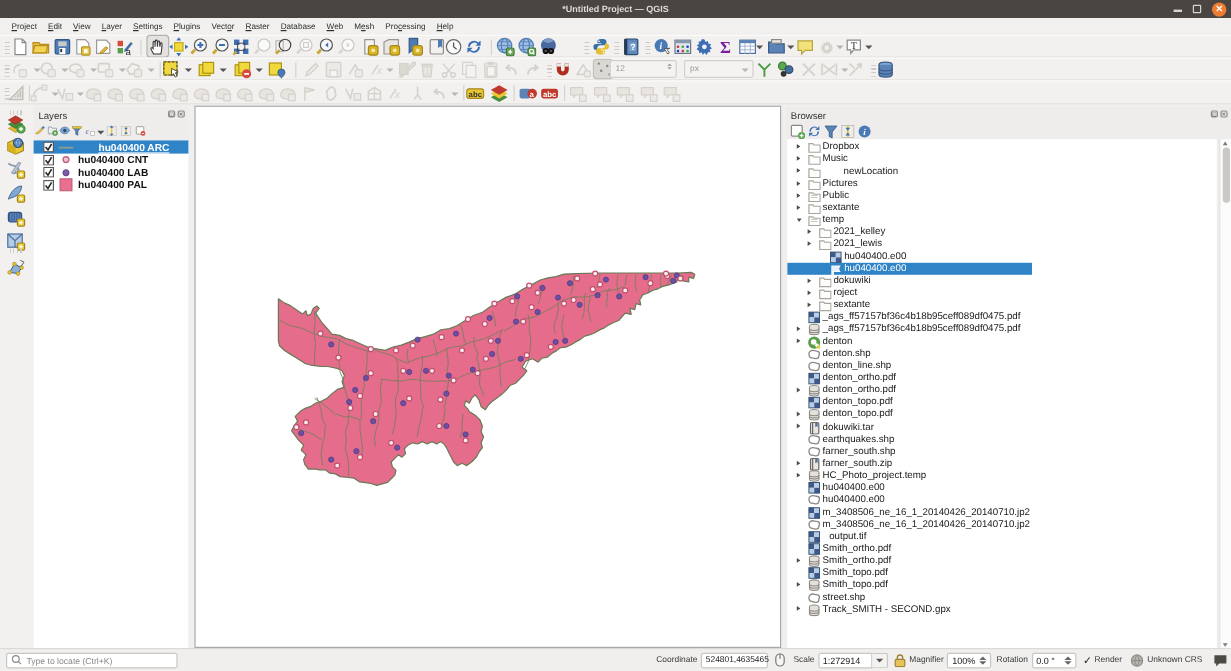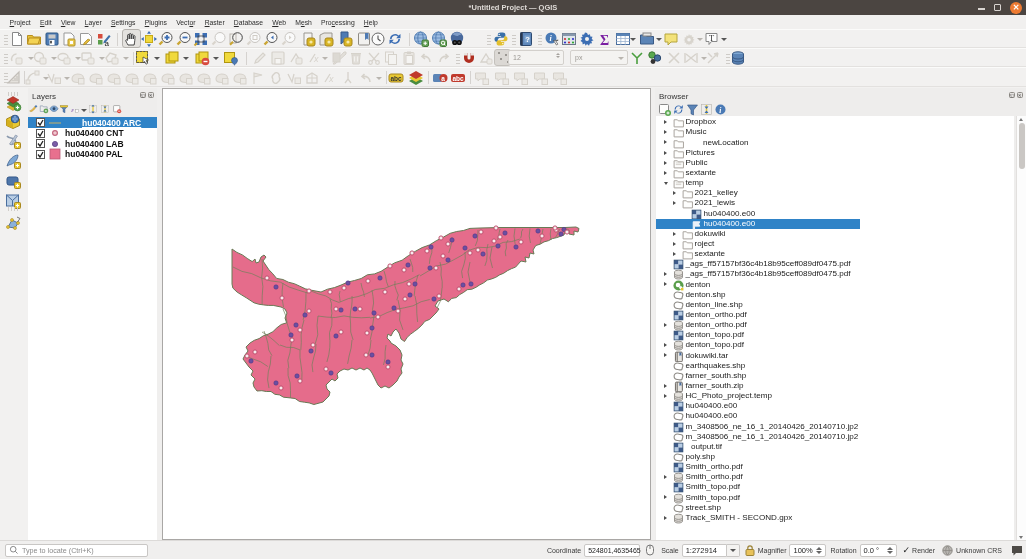--- a/index.html
+++ b/index.html
@@ -1409,28 +1409,20 @@
               <rect x="1" y="5" width="4" height="4" fill="#b8cde4"></rect>
               <rect x="5" y="5" width="4" height="4" fill="#3d5a8a"></rect>
               <rect x="1" y="1" width="8" height="8" fill="none" stroke="#2d4a6e" stroke-width=".7"></rect>
             </svg>
           </div>
           <div class="btext" style="left:35px">output.tif</div>
         </div>
         <div class="brow">
           <div class="bicon" style="left:16.5px">
             <svg width="11" height="11" viewBox="0 0 10 10" style="">
-              <path d="M1 4.5c0-1.6 1.4-2.7 3-2.7 1 0 1.6.5 2.6.5 1.6 0 2.4.8 2.4 2 0 .9-.6 1.4-.6 2.2 0 .9-.8 1.6-2 1.6-.9 0-1.3-.4-2.2-.4C2 7.7 1 6.4 1 4.5z" fill="none" stroke="#8d8a85" stroke-width="1"></path>
-            </svg>
-          </div>
-          <div class="btext" style="left:29.5px">poly.shp</div>
-        </div>
-        <div class="brow">
-          <div class="bicon" style="left:16.5px">
-            <svg width="11" height="11" viewBox="0 0 10 10" style="">
               <rect x="1" y="1" width="4" height="4" fill="#3d5a8a"></rect>
               <rect x="5" y="1" width="4" height="4" fill="#b8cde4"></rect>
               <rect x="1" y="5" width="4" height="4" fill="#b8cde4"></rect>
               <rect x="5" y="5" width="4" height="4" fill="#3d5a8a"></rect>
               <rect x="1" y="1" width="8" height="8" fill="none" stroke="#2d4a6e" stroke-width=".7"></rect>
             </svg>
           </div>
           <div class="btext" style="left:29.5px">Smith_ortho.pdf</div>
         </div>
         <div class="brow">

